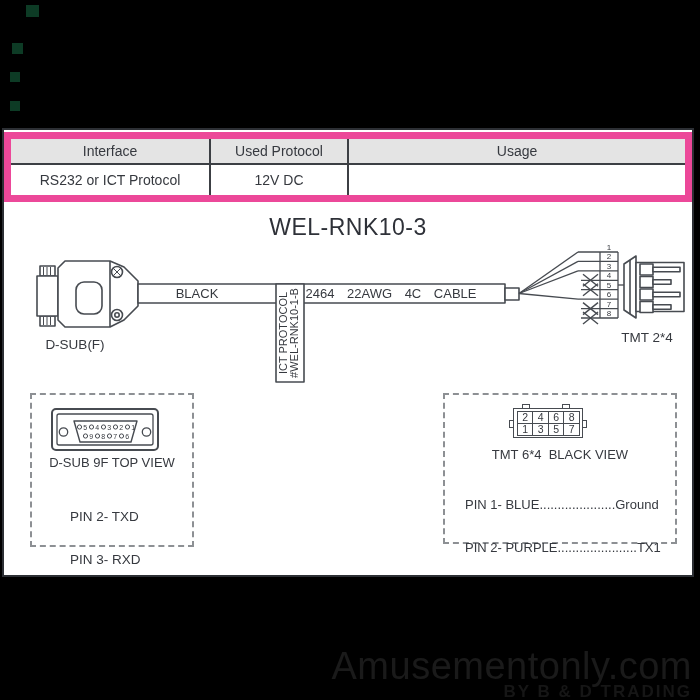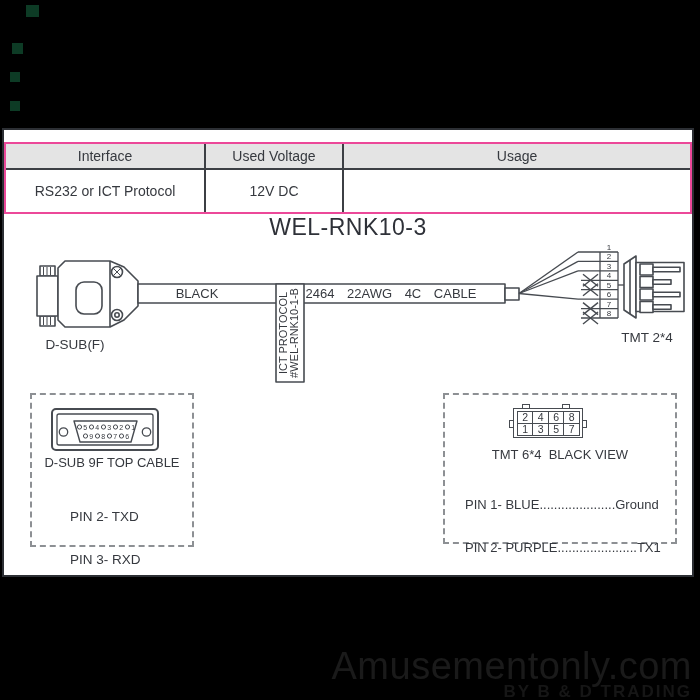--- a/index.html
+++ b/index.html
@@ -3,27 +3,27 @@
 <meta charset="utf-8">
 <style>
   html,body{margin:0;padding:0;background:#000;}
   .screen{position:relative;width:700px;height:700px;background:#000;overflow:hidden;
           font-family:"Liberation Sans", sans-serif;color:#36393f;}
   .decor-sq{position:absolute;}
   
   .panel{position:absolute;left:2px;top:128px;width:692px;height:449px;background:#fff;
          border:2px solid #2c2f34;box-sizing:border-box;overflow:hidden;}
   
-  .spec-table{position:absolute;left:0;top:12px;width:688px;box-sizing:border-box;
-              border:2px solid #ec4899;display:grid;grid-template-columns:200px 138px 1fr;}
+  .spec-table{position:absolute;left:0;top:2px;width:688px;box-sizing:border-box;
+              border:7px solid #ec4899;display:grid;grid-template-columns:200px 138px 1fr;}
   .spec-cell{display:flex;align-items:center;justify-content:center;font-size:14px;
              border-right:2px solid #3c3f44;box-sizing:border-box;}
   .spec-cell.last{border-right:none;}
   .spec-head{height:26px;background:#e4e4e4;border-bottom:2px solid #3c3f44;}
-  .spec-val{height:42px;background:#fff;}
+  .spec-val{height:30px;background:#fff;}
   .model-title{position:absolute;left:0;top:84px;width:688px;text-align:center;
                font-size:23px;color:#2e3138;letter-spacing:0.5px;}
   .diagram{position:absolute;left:-4px;top:110px;}
   
   .detail-box{position:absolute;border:2px dashed #8d9094;box-sizing:border-box;background:#fff;}
   .box-dsub{left:26px;top:263px;width:164px;height:154px;}
   .box-tmt{left:439px;top:263px;width:234px;height:151px;}
   .face-svg{position:absolute;left:0;top:0;}
   .box-caption{position:absolute;left:0;width:100%;text-align:center;font-size:13px;
                white-space:pre;color:#36393f;}
@@ -58,21 +58,21 @@
 
   <div class="decor-sq" style="left:26px;top:5px;width:13px;height:12px;background:#0d3b25;"></div>
   <div class="decor-sq" style="left:12px;top:43px;width:11px;height:11px;background:#0d3b25;"></div>
   <div class="decor-sq" style="left:10px;top:72px;width:10px;height:10px;background:#0d3b25;"></div>
   <div class="decor-sq" style="left:10px;top:101px;width:10px;height:10px;background:#0d3b25;"></div>
 
   <div class="panel">
 
     <div class="spec-table">
       <div class="spec-cell spec-head">Interface</div>
-      <div class="spec-cell spec-head">Used Voltage</div>
+      <div class="spec-cell spec-head">Used Protocol</div>
       <div class="spec-cell spec-head last">Usage</div>
       <div class="spec-cell spec-val">RS232 or ICT Protocol</div>
       <div class="spec-cell spec-val">12V DC</div>
     </div>
 
     <div class="model-title">WEL-RNK10-3</div>
 
     <svg class="diagram" width="700" height="150" viewBox="0 240 700 150">
       <g stroke="#474b51" stroke-width="1.6" fill="#fff" stroke-linejoin="round">
 
@@ -191,21 +191,21 @@
           <text x="65.3" y="34.6">4</text>
           <text x="77.3" y="34.6">3</text>
           <text x="89.3" y="34.6">2</text>
           <text x="101.3" y="34.6">1</text>
           <text x="59.3" y="43.6">9</text>
           <text x="71.3" y="43.6">8</text>
           <text x="83.3" y="43.6">7</text>
           <text x="95.3" y="43.6">6</text>
         </g>
       </svg>
-      <div class="box-caption">D-SUB 9F TOP CABLE</div>
+      <div class="box-caption">D-SUB 9F TOP VIEW</div>
       <div class="pin-list">
         <div>PIN 2- TXD</div>
         <div>PIN 3- RXD</div>
         
       </div>
     </div>
 
     <div class="detail-box box-tmt">
       <div class="tmt-face">
         <div class="tmt-tab tab-top1"></div>

